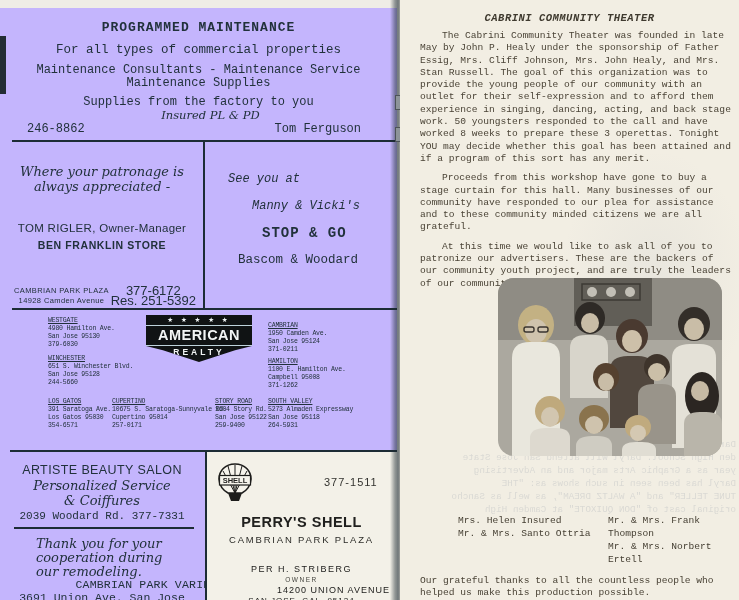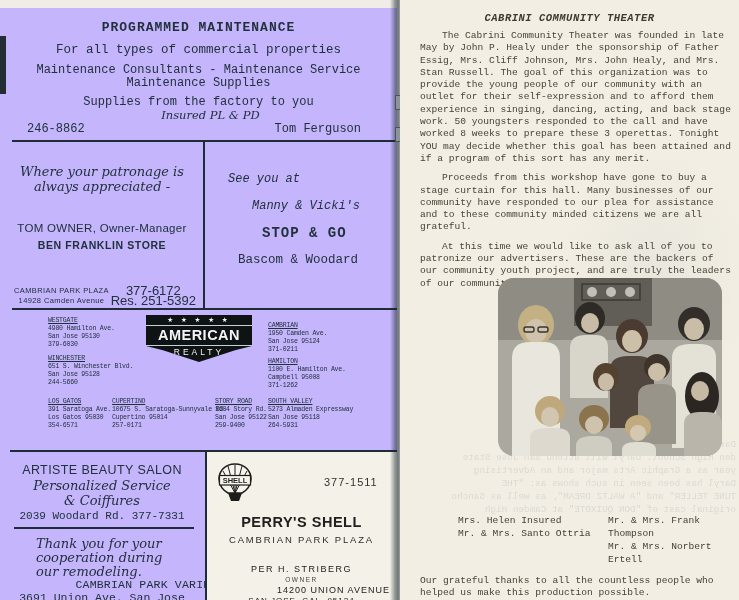--- a/index.html
+++ b/index.html
@@ -40,21 +40,21 @@
   .sg-4{top:245px;left:238px;font-size:12.5px;}
 
   
   #ar-logo{position:absolute;left:146px;top:307px;width:106px;height:47px;background:#101314;
     clip-path:polygon(0 0,100% 0,100% 66%,84% 75%,50% 100%,16% 75%,0 66%);
     display:flex;flex-direction:column;}
   #ar-logo .stars{height:10px;line-height:10px;color:#eef3f4;font-size:6.5px;letter-spacing:3px;
     text-align:center;border-bottom:1.5px solid #bed3db;}
   #ar-logo .nm1{height:19px;line-height:19px;color:#f2f5f5;font-weight:bold;font-size:14.5px;
     letter-spacing:.5px;text-align:center;border-bottom:1.5px solid #bed3db;}
-  #ar-logo .nm2{flex:1;color:#f2f5f5;font-weight:normal;font-size:8.5px;letter-spacing:3px;
+  #ar-logo .nm2{flex:1;color:#f2f5f5;font-weight:bold;font-size:8.5px;letter-spacing:3px;
     text-align:center;line-height:13px;}
 
   .office{position:absolute;font-family:"Liberation Mono",monospace;font-size:6.5px;
     line-height:8px;letter-spacing:-.2px;white-space:nowrap;}
   .office .onm{text-decoration:underline;}
 
   .ab-name{top:455px;left:0;width:204px;font-size:12.5px;letter-spacing:.4px;}
   .ab-s1{top:470px;left:0;width:204px;font-size:13px;}
   .ab-s2{top:485px;left:0;width:204px;font-size:13px;}
   .ab-addr{top:502px;left:0;width:204px;font-size:11px;}
@@ -137,21 +137,21 @@
       </div>
     </div>
 
     <div class="hline" style="left:12px;top:132px;width:385px;"></div>
     <div class="vline" style="left:203px;top:132px;height:168px;"></div>
     <div class="hline" style="left:12px;top:300px;width:385px;"></div>
 
     <div>
       <div class="abs ctr script bf-tag1">Where your patronage is</div>
       <div class="abs ctr script bf-tag2">always appreciated -</div>
-      <div class="abs ctr bf-owner">TOM OWNER, Owner-Manager</div>
+      <div class="abs ctr bf-owner">TOM RIGLER, Owner-Manager</div>
       <div class="abs ctr bf-store">BEN FRANKLIN STORE</div>
       <div class="abs bf-foot">
         <div class="a">
           <div>CAMBRIAN PARK PLAZA</div>
           <div>14928 Camden Avenue</div>
         </div>
         <div class="b">
           <div>377-6172</div>
           <div>Res. 251-5392</div>
         </div>

